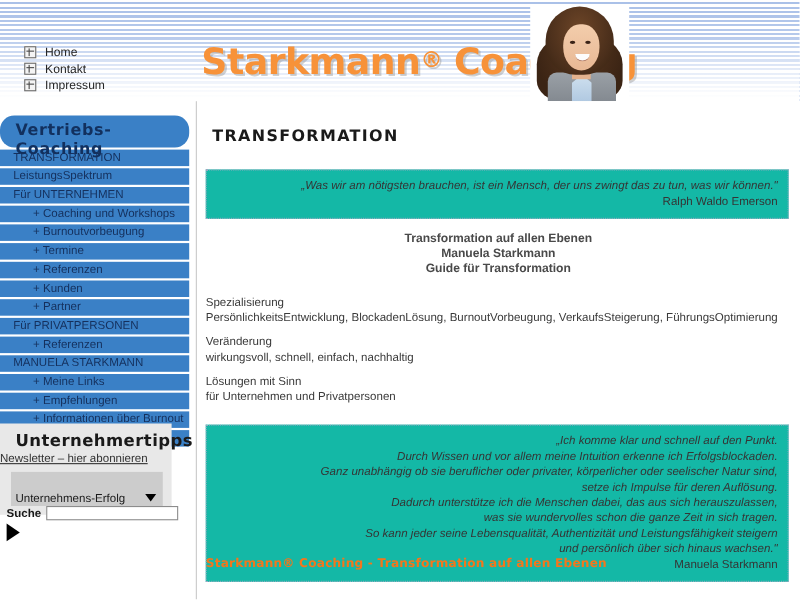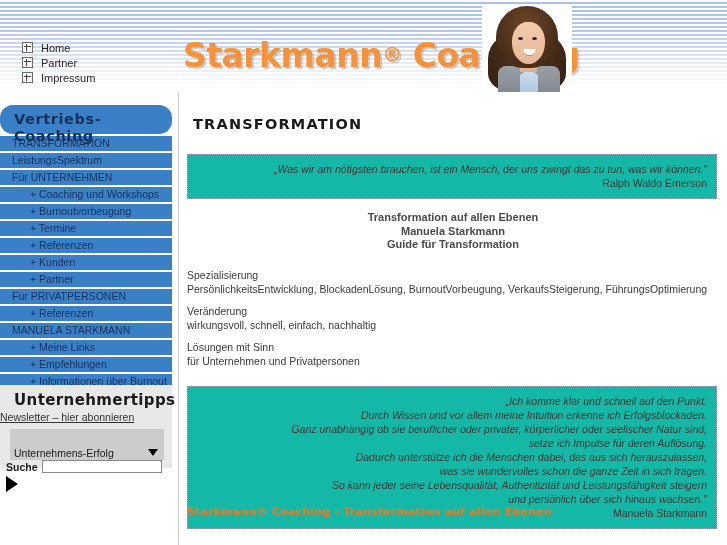--- a/index.html
+++ b/index.html
@@ -156,21 +156,21 @@
     cursor: pointer;
     white-space: nowrap;
     overflow: hidden;
   }
   .menu-item.indent { padding-left: 30px; }
 
   
   #tips {
     position: absolute;
     left: 0; top: 385px;
-    width: 172px;
+    width: 156px;
     background: #e8e8e8;
     padding: 6px 0 8px 0;
   }
   #tips-title {
     font-family: "DejaVu Sans", sans-serif;
     font-weight: bold;
     font-size: 15px;
     color: #1a1a1a;
     letter-spacing: 0.4px;
     padding-left: 14px;
@@ -310,21 +310,21 @@
   </div>
 </div>
 
 <div id="topnav">
   <div class="topnav-item">
     <span class="boxicon"></span>
     <span class="label">Home</span>
   </div>
   <div class="topnav-item">
     <span class="boxicon"></span>
-    <span class="label">Partner</span>
+    <span class="label">Kontakt</span>
   </div>
   <div class="topnav-item">
     <span class="boxicon"></span>
     <span class="label">Impressum</span>
   </div>
 </div>
 
 <div id="sidebar">
   <div id="side-title">Vertriebs-Coaching</div>
   <div class="menu-item">TRANSFORMATION</div>

